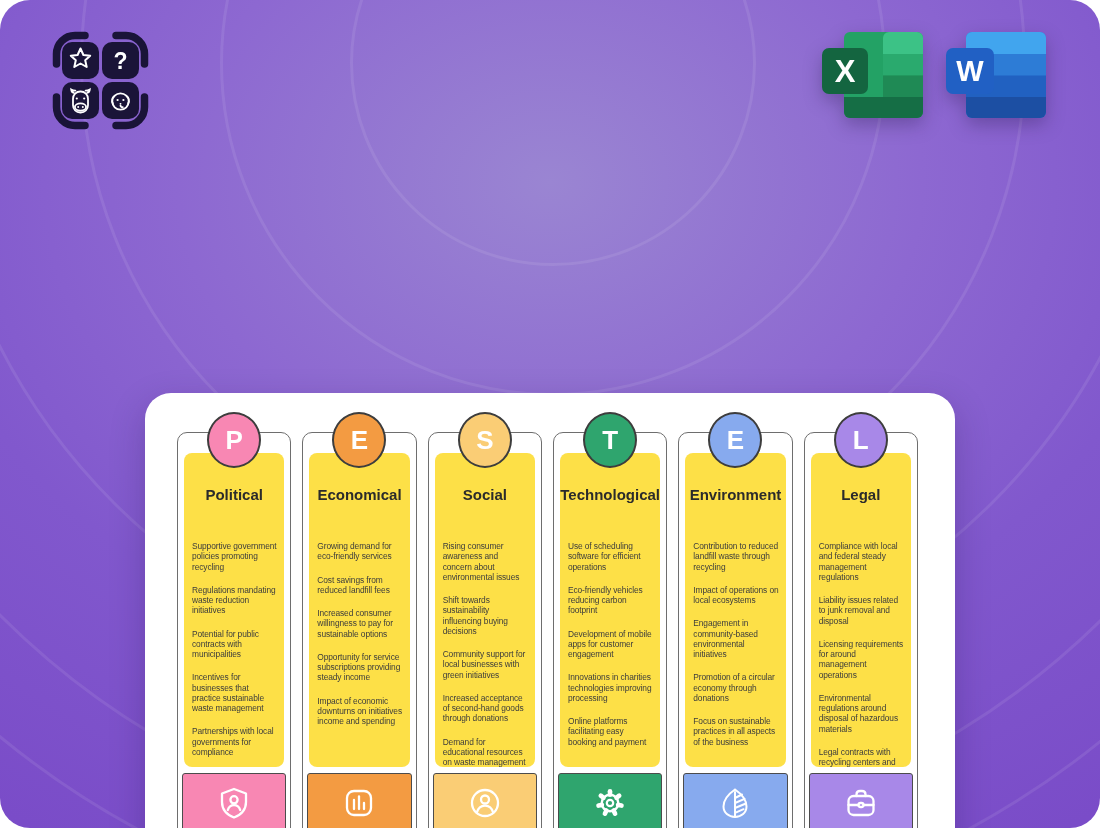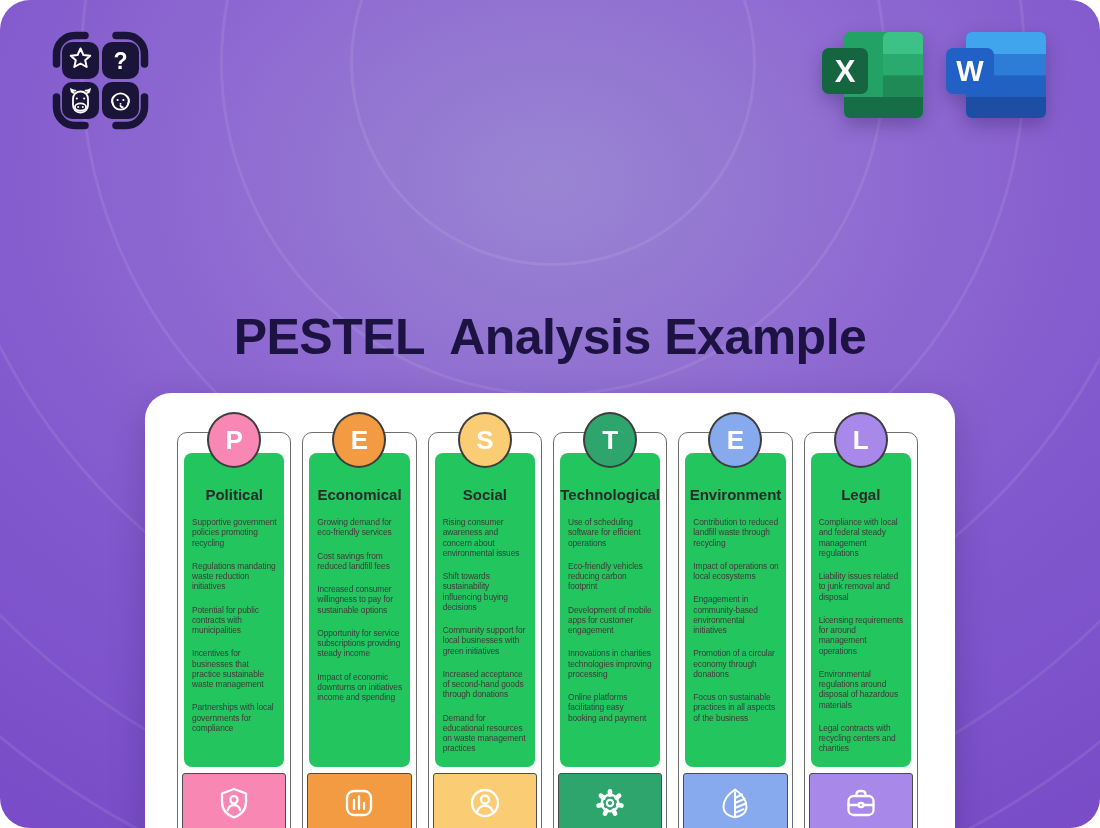--- a/index.html
+++ b/index.html
@@ -22,23 +22,23 @@
     color:#1c1342;font-size:50px;font-weight:800;letter-spacing:-0.5px;white-space:pre;}
 
   
   .card{position:absolute;left:145px;top:393px;width:810px;height:470px;background:#ffffff;
     border-radius:26px;box-shadow:0 12px 34px rgba(35,15,80,.25);}
   .cols{position:absolute;left:32px;top:39px;width:741px;display:flex;gap:11px;}
   .column{flex:1;position:relative;border:1.4px solid #6e6e6e;border-radius:10px;background:#fff;height:470px;}
   .circle{position:absolute;top:-21px;left:50%;transform:translateX(-50%);width:50px;height:52px;
     border-radius:50%;border:2px solid #3d3d3d;display:flex;align-items:center;justify-content:center;z-index:2;}
   .circle span{color:#fff;font-size:26px;font-weight:bold;}
-  .panel{position:absolute;left:6px;right:6px;top:20px;height:314px;background:#22c55e;border-radius:8px;overflow:hidden;}
+  .panel{position:absolute;left:6px;right:6px;top:20px;height:314px;background:#fde047;border-radius:8px;overflow:hidden;}
   .col-title{margin-top:33px;text-align:center;font-size:15px;font-weight:bold;color:#2b2b2b;}
-  .items{margin-top:14px;padding:0 6px 0 8px;}
+  .items{margin-top:38px;padding:0 6px 0 8px;}
   .item{margin:0 0 13px 0;font-size:8.4px;line-height:1.22;letter-spacing:-0.1px;color:#3c3c3c;font-weight:500;}
   .footer{position:absolute;left:4px;right:4px;top:340px;height:110px;border:1.8px solid #4c4c4c;border-radius:3px;
     display:flex;justify-content:center;align-items:flex-start;padding-top:11px;box-sizing:border-box;}
   .f-icon svg{display:block;}
 </style>
 </head>
 <body>
 
 <div class="stage">
 
@@ -105,21 +105,20 @@
   <svg class="badge word" width="100" height="88" viewBox="0 0 100 88">
     <rect x="20" y="0" width="80" height="86" rx="6" fill="#2D7CD6"></rect>
     <rect x="20" y="0" width="80" height="22" rx="6" fill="#41A5EE"></rect>
     <rect x="20" y="16" width="80" height="6" fill="#41A5EE"></rect>
     <rect x="20" y="43.5" width="80" height="21.5" fill="#2161C1"></rect>
     <path d="M20 65 H100 V80 a6 6 0 0 1 -6 6 H26 a6 6 0 0 1 -6 -6 Z" fill="#1C4FA3"></path>
     <rect x="0" y="16" width="48" height="46" rx="7" fill="#2160C4"></rect>
     <text x="24" y="49" text-anchor="middle" fill="#fff" font-size="29" font-weight="bold" font-family="Liberation Sans, sans-serif">W</text>
   </svg>
 
-  <div class="main-title">PESTEL  Analysis Example</div>
 
   <div class="card">
     <div class="cols" id="cols">
         <div class="column">
           <div class="circle" style="background: rgb(248, 135, 179);">
             <span>P</span>
           </div>
           <div class="panel">
             <div class="col-title">Political</div>
             <div class="items">

